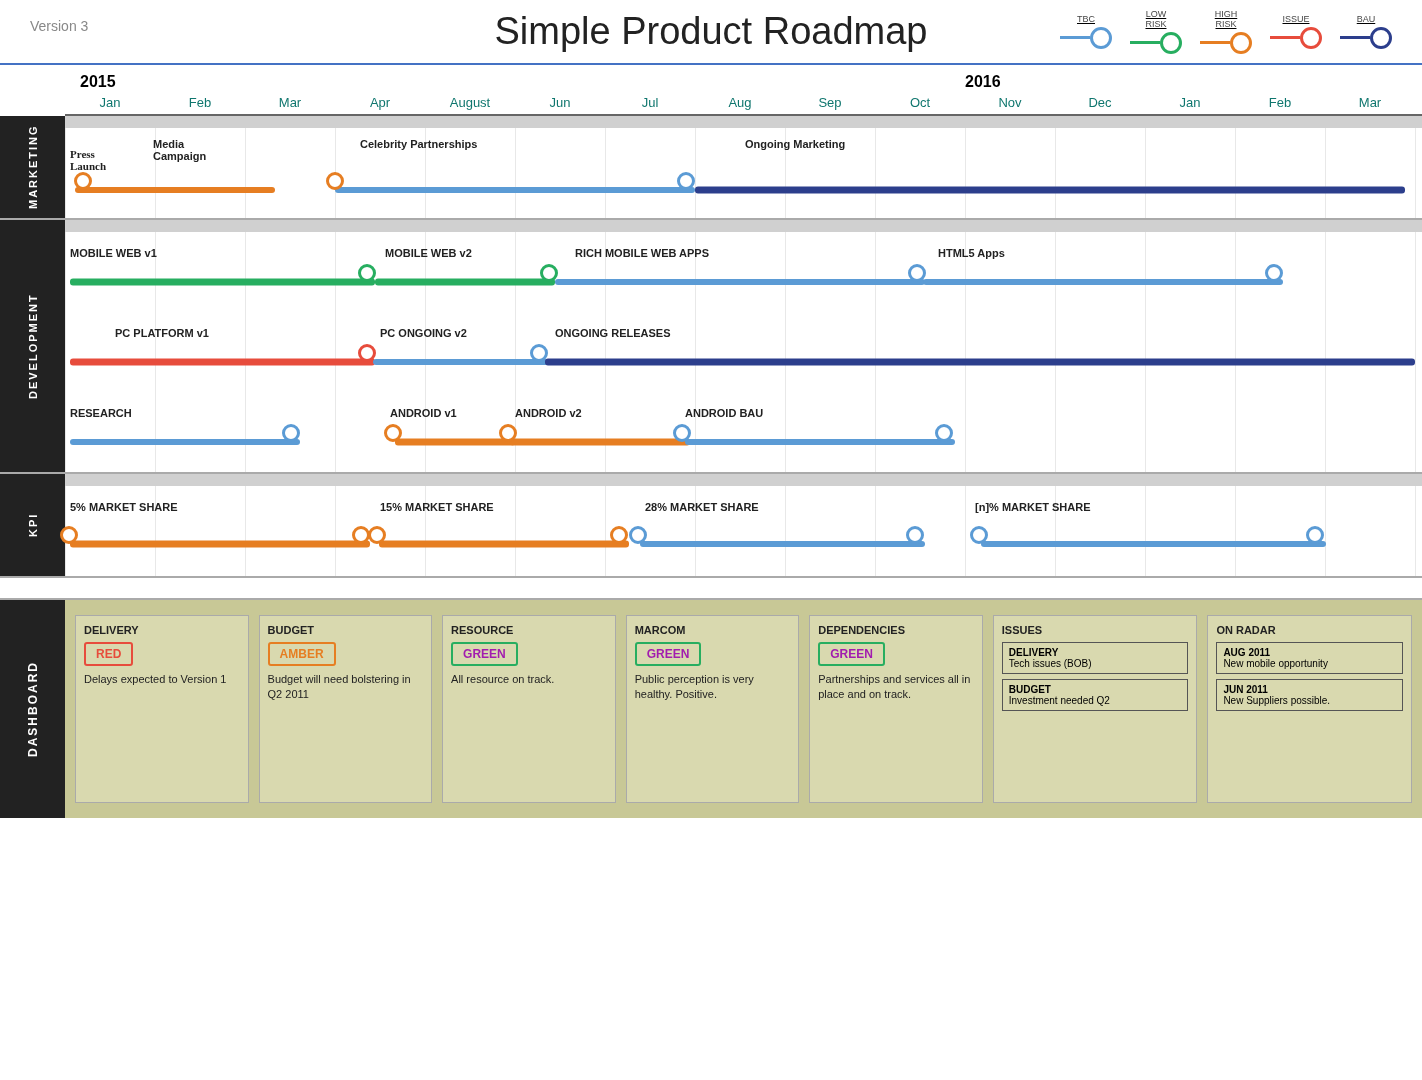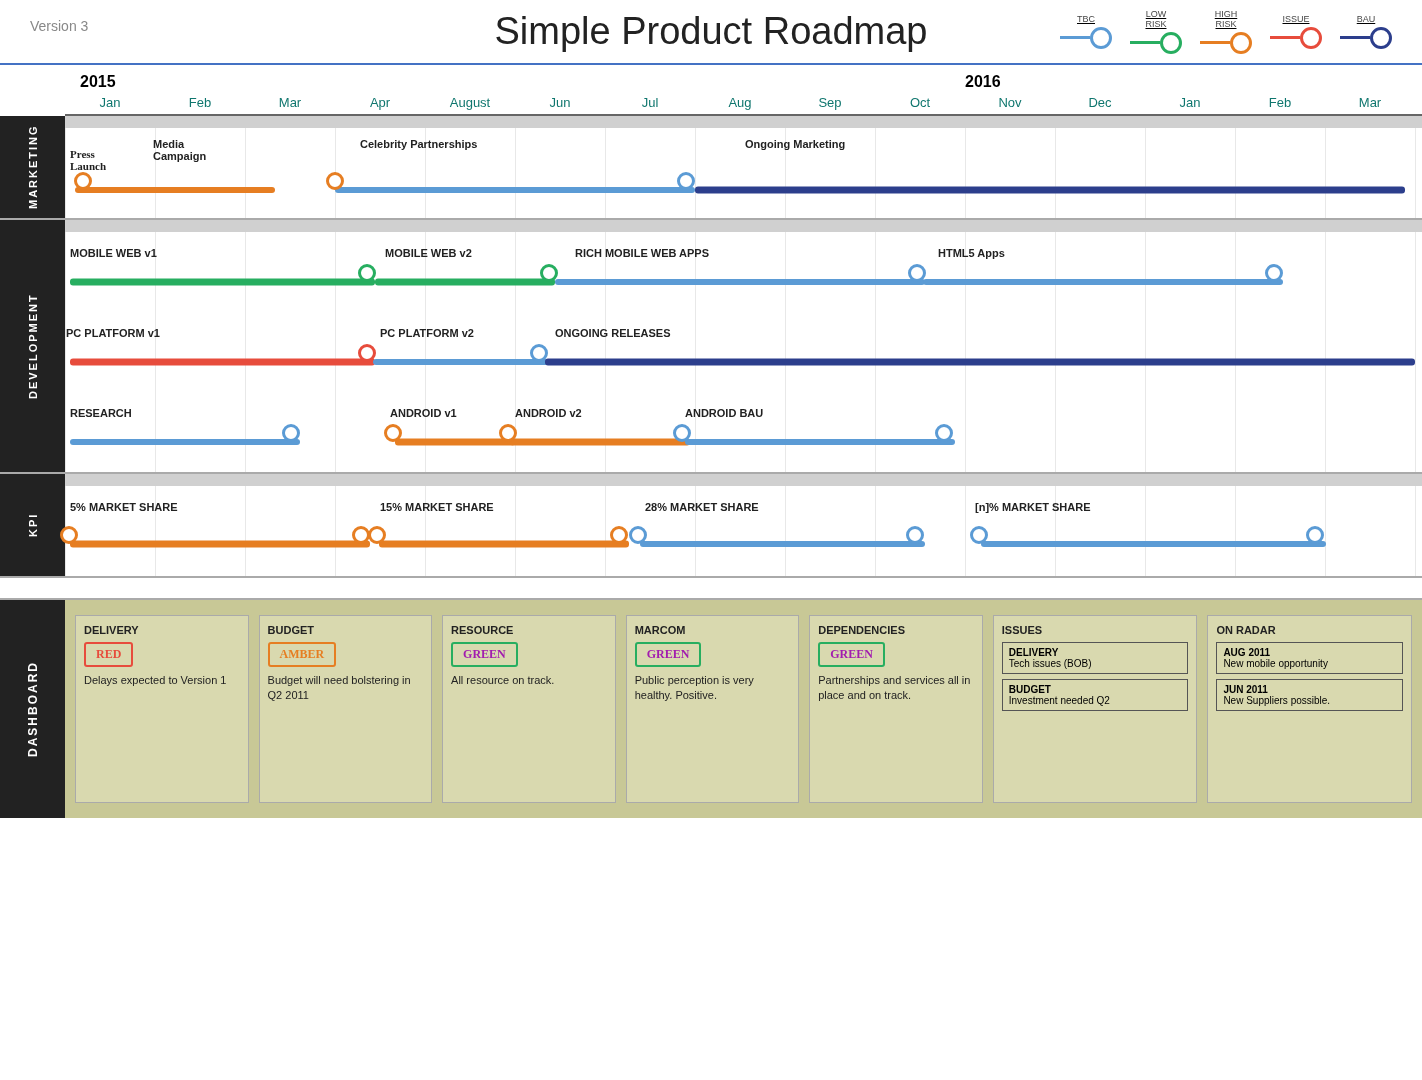--- a/index.html
+++ b/index.html
@@ -34,21 +34,21 @@
     .bar-label { position: absolute; font-size: 11px; color: #222; font-weight: bold; white-space: nowrap; }
     .bar-label-above { top: 10px; }
 
     
     #dashboard { background: #c8c896; display: flex; border-top: 2px solid #aaa; min-height: 220px; }
     #dashboard-label { width: 65px; background: #222; color: #fff; writing-mode: vertical-rl; transform: rotate(180deg); display: flex; align-items: center; justify-content: center; font-size: 12px; font-weight: bold; letter-spacing: 2px; }
     #dashboard-content { flex: 1; padding: 15px 10px; display: flex; gap: 10px; }
     
     .dash-card { background: #d9d9af; border: 1px solid #aaa; padding: 8px; min-width: 110px; flex: 1; }
     .dash-card-title { font-size: 11px; font-weight: bold; color: #222; margin-bottom: 6px; }
-    .status-badge { display: inline-block; padding: 3px 10px; border: 2px solid; border-radius: 3px; font-size: 12px; font-weight: bold; margin-bottom: 6px; font-family: Liberation Serif, serif; }
+    .status-badge { display: inline-block; padding: 3px 10px; border: 2px solid; border-radius: 3px; font-size: 12px; font-weight: bold; margin-bottom: 6px; }
     .badge-red { border-color: #e74c3c; color: #e74c3c; }
     .badge-amber { border-color: #e67e22; color: #e67e22; }
     .badge-green { border-color: #27ae60; color: #a21caf; }
     .dash-text { font-size: 11px; color: #222; line-height: 1.4; }
 
     .risks-card { background: #d9d9af; border: 1px solid #aaa; padding: 8px; flex: 1.2; }
     .risk-item { border: 1px solid #555; padding: 4px 6px; margin-bottom: 5px; }
     .risk-title { font-size: 10px; font-weight: bold; }
     .risk-text { font-size: 10px; }
   </style>
@@ -179,22 +179,22 @@
       <div class="bar bar-blue-light" style="left:490px; width:370px; top:50px; height:6px;"></div>
 
       <div class="milestone milestone-blue-light" style="left:852px; top:41px;"></div>
 
       <div class="bar bar-blue-light" style="left:858px; width:360px; top:50px; height:6px;"></div>
 
       <div class="milestone milestone-blue-light" style="left:1209px; top:41px;"></div>
     </div>
 
     <div style="position:relative; height:80px;">
-      <div class="bar-label" style="left:1px; top:15px; font-size:11px;">PC PLATFORM v1</div>
-      <div class="bar-label" style="left:315px; top:15px; font-size:11px;">PC PLATFORM v2</div>
+      <div class="bar-label" style="left:21px; top:15px; font-size:11px;padding-left:29px;">PC PLATFORM v1</div>
+      <div class="bar-label" style="left:315px; top:15px; font-size:11px;">PC ONGOING v2</div>
       <div class="bar-label" style="left:490px; top:15px; font-size:11px;">ONGOING RELEASES</div>
 
       <div class="bar bar-red" style="left:5px; width:305px; top:50px; height:7px;"></div>
 
       <div class="milestone milestone-red" style="left:302px; top:41px;"></div>
 
       <div class="bar bar-blue-light" style="left:308px; width:175px; top:50px; height:6px;"></div>
 
       <div class="milestone milestone-blue-light" style="left:474px; top:41px;"></div>
 

